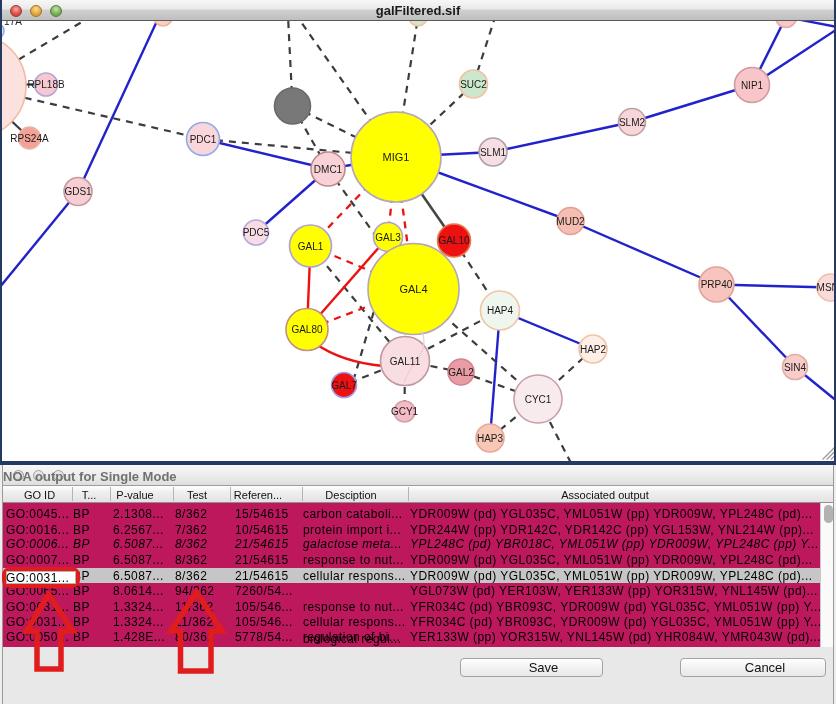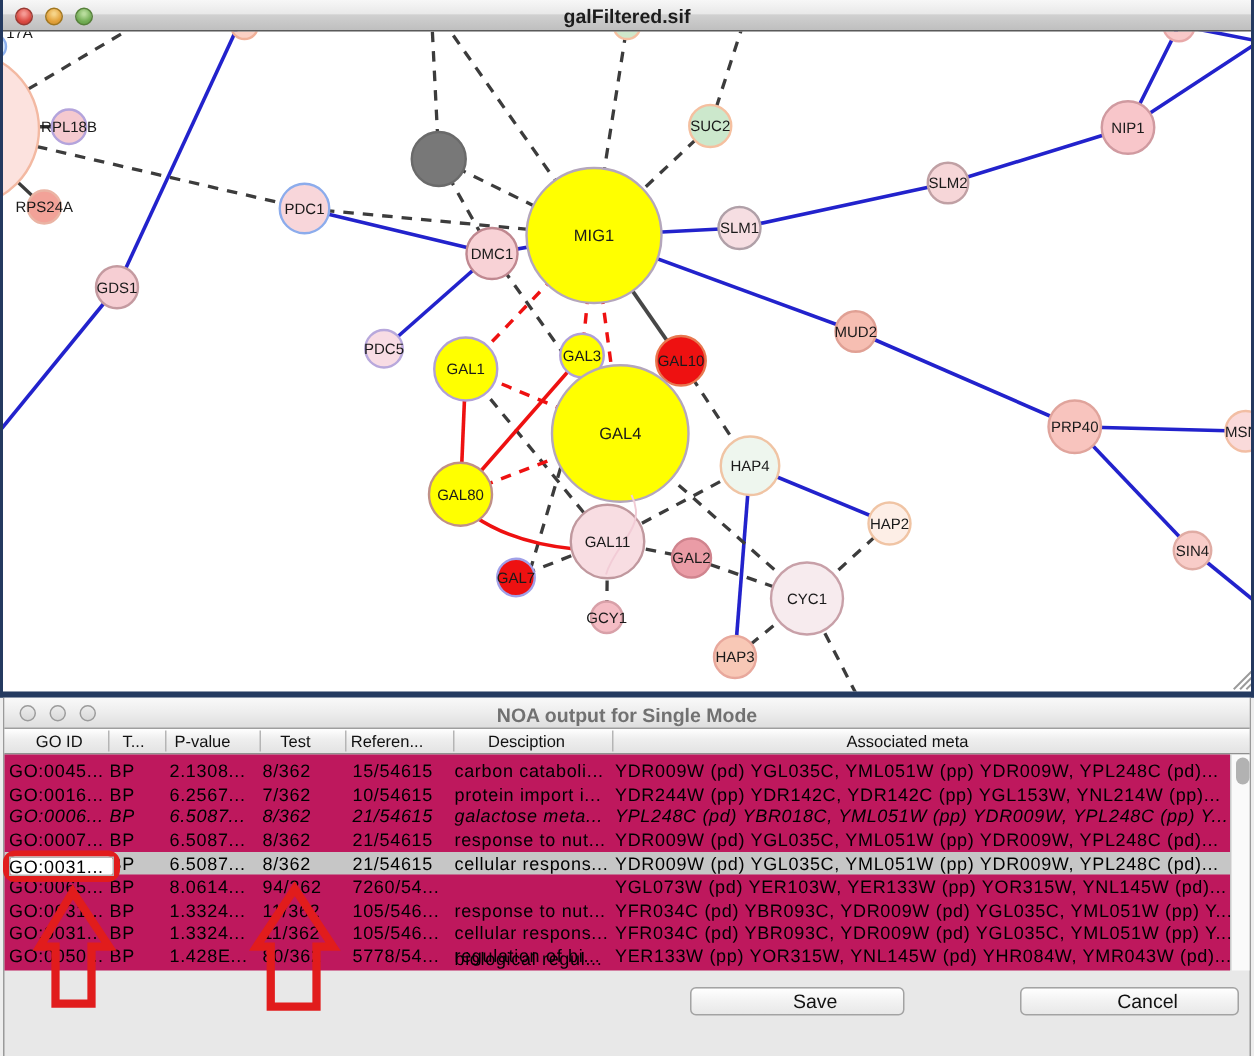--- a/index.html
+++ b/index.html
@@ -9,21 +9,21 @@
 .tl{position:absolute;top:5px;width:12px;height:12px;border-radius:50%;box-sizing:border-box;}
 #tl-red{left:10px;background:radial-gradient(circle at 50% 32%,#f59a94 10%,#dc4b43 60%,#c03830);border:1px solid #993a33;}
 #tl-yel{left:30px;background:radial-gradient(circle at 50% 32%,#f6d488 10%,#e3a23b 60%,#cc8e2c);border:1px solid #a1761f;}
 #tl-grn{left:50px;background:radial-gradient(circle at 50% 32%,#b8dc9c 10%,#74ae56 60%,#5d9a40);border:1px solid #56803a;}
 #canvas{position:absolute;left:0;top:21px;width:836px;height:440px;background:#ffffff;}
 #navybottom{position:absolute;left:0;top:461px;width:836px;height:4px;background:#243a60;z-index:4;}
 #navyleft{position:absolute;left:0;top:0px;width:2px;height:465px;background:#243a60;z-index:4;}
 #navyright{position:absolute;left:834px;top:0px;width:2px;height:465px;background:#243a60;z-index:4;}
 #botwin{position:absolute;left:2px;top:465px;width:832px;height:239px;background:#e8e8e8;border-left:1px solid #9a9a9a;border-right:1px solid #9a9a9a;box-sizing:border-box;}
 #titlebar2{position:absolute;left:0;top:0;width:830px;height:21px;background:linear-gradient(#f9f9f9,#ededed 50%,#dedede);border-bottom:1px solid #9e9e9e;box-sizing:border-box;}
-#titlebar2 .title{position:absolute;left:0;right:0;top:3.5px;text-align:center;font-size:13px;font-weight:bold;color:#717171;}
+#titlebar2 .title{position:absolute;left:0;right:0;top:3.5px;text-align:left;font-size:13px;font-weight:bold;color:#717171;}
 .tl2{position:absolute;top:5px;width:11px;height:11px;border-radius:50%;box-sizing:border-box;border:1px solid #9b9b9b;background:linear-gradient(#ececec,#d8d8d8);}
 #hdr{position:absolute;left:0;top:21px;width:830px;height:17px;background:linear-gradient(#ffffff,#efefef 40%,#e3e3e3);border-bottom:1px solid #8f8f8f;box-sizing:border-box;font-size:11px;color:#111;}
 #hdr span.h{position:absolute;top:2.5px;width:0;display:inline-block;white-space:nowrap;}
 #hdr span.h b{display:inline-block;transform:translateX(-50%);font-weight:normal;}
 #hdr .sep{position:absolute;top:1px;height:14px;width:1px;background:#b5b5b5;}
 #tbl{position:absolute;left:0;top:38px;width:817px;height:144px;background:#be185d;overflow:hidden;font-size:12px;color:#000;letter-spacing:0.45px;}
 .row{position:absolute;left:0;width:817px;height:15.4px;white-space:nowrap;}
 .row span{position:absolute;top:1.2px;}
 .hl{background:#c6c6c6;}
 #sbar{position:absolute;left:817px;top:38px;width:13px;height:144px;background:#fafafa;border-left:1px solid #c9c9c9;box-sizing:border-box;}
@@ -181,21 +181,21 @@
       <div class="tl2" style="left:49.5px;"></div>
     <div class="title">NOA output for Single Mode</div>
   </div>
   <div id="hdr">
       <span class="h" style="left:36.5px;"><b>GO ID</b></span>
       <span class="h" style="left:86.0px;"><b>T...</b></span>
       <span class="h" style="left:132.0px;"><b>P-value</b></span>
       <span class="h" style="left:194.0px;"><b>Test</b></span>
       <span class="h" style="left:255.0px;"><b>Referen...</b></span>
       <span class="h" style="left:348.0px;"><b>Desciption</b></span>
-      <span class="h" style="left:602.0px;"><b>Associated meta</b></span>
+      <span class="h" style="left:602.0px;"><b>Associated output</b></span>
       <div class="sep" style="left:68.5px;"></div>
       <div class="sep" style="left:106.5px;"></div>
       <div class="sep" style="left:169.5px;"></div>
       <div class="sep" style="left:227.0px;"></div>
       <div class="sep" style="left:298.5px;"></div>
       <div class="sep" style="left:404.5px;"></div>
     </div>
   <div id="tbl">
       <div class="row" style="top:3.0px;">
         <span style="left:3px;">GO:0045...</span>

